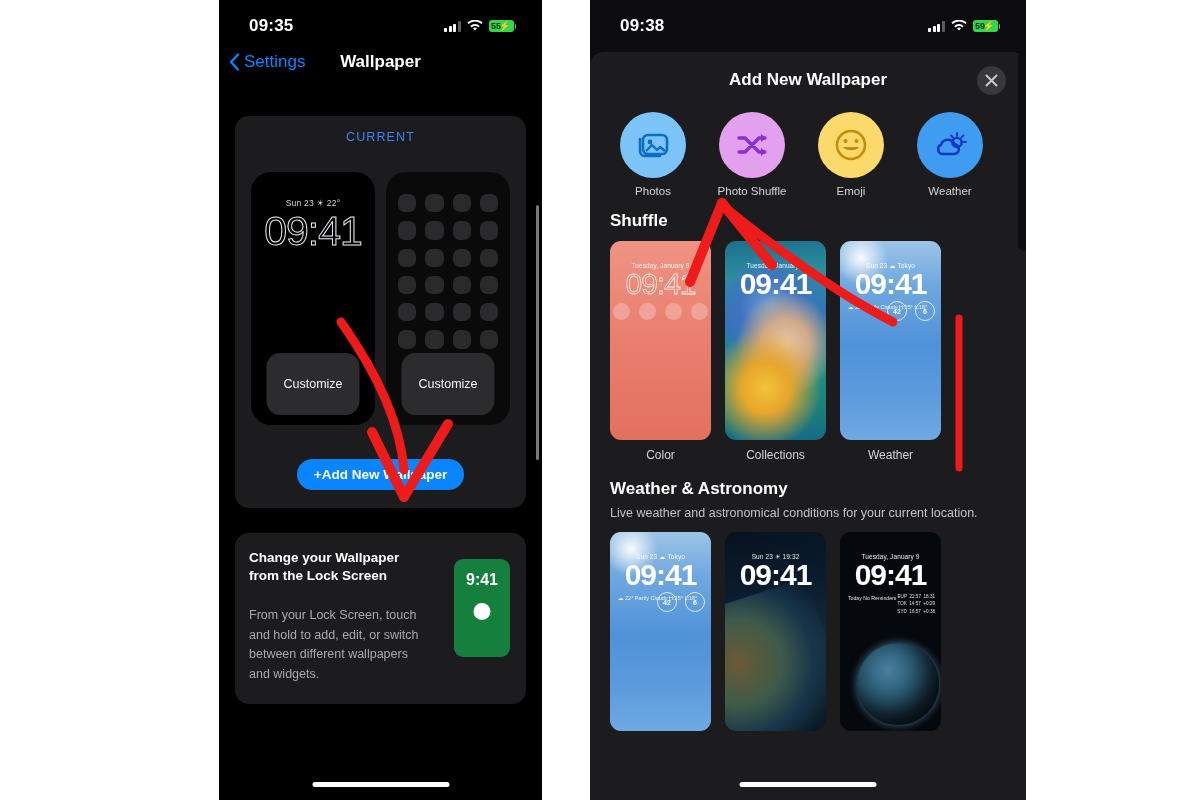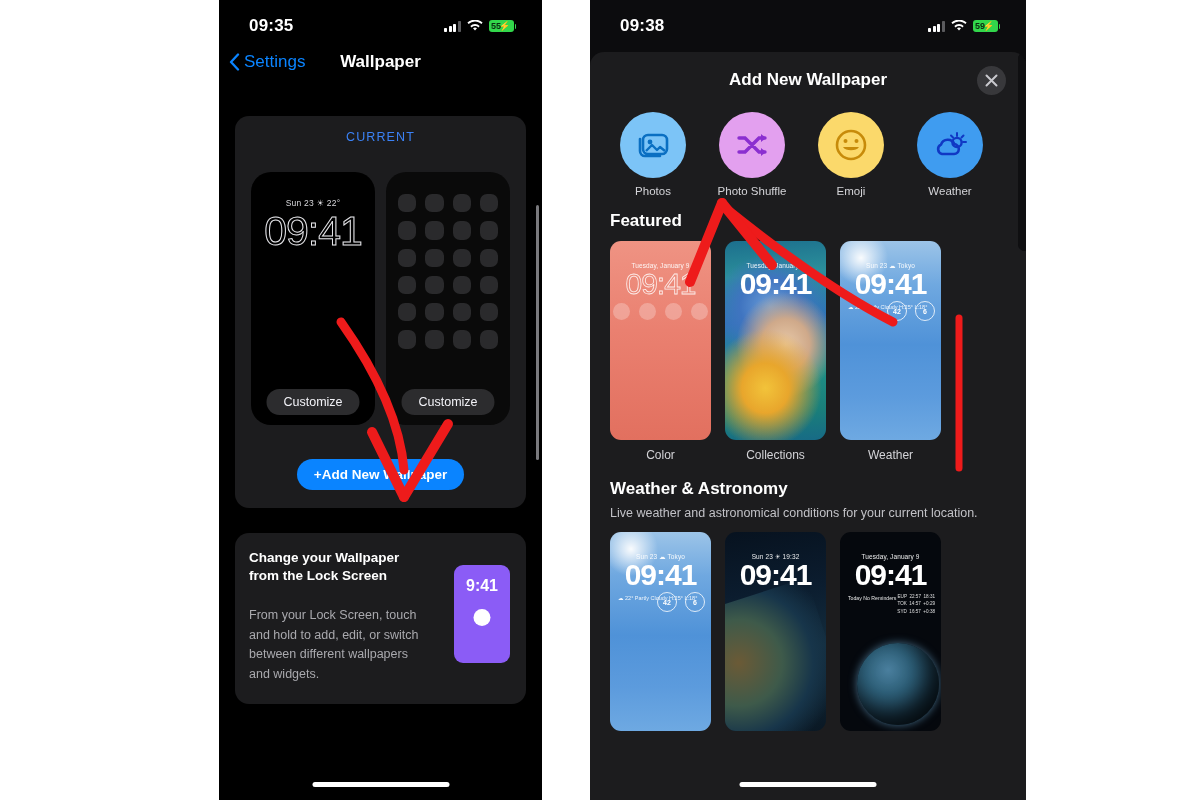--- a/index.html
+++ b/index.html
@@ -52,32 +52,32 @@
   .prev-home { background:#0a0a0a; }
   .lock-date { position:absolute; top:26px; left:0; right:0; text-align:center;
     color:#d8d8dc; font-size:8.5px; letter-spacing:.2px; }
   .lock-time { position:absolute; top:36px; left:0; right:0; text-align:center;
     font-size:41px; font-weight:300; color:transparent; letter-spacing:-1px;
     -webkit-text-stroke:1px #e6e6ea; }
   .appgrid { position:absolute; top:22px; left:12px; right:12px;
     display:grid; grid-template-columns:repeat(4,1fr); gap:9px 9px; }
   .appgrid i { display:block; width:100%; padding-top:100%; background:#2a2a2c; border-radius:7px; }
   .cust-btn { position:absolute; bottom:10px; left:50%; transform:translateX(-50%);
-    background:#2c2c2e; color:#f2f2f7; font-size:12.5px; padding:6px 17px;
+    background:#2c2c2e; color:#f2f2f7; font-size:12.5px; padding:24px 17px;
     border-radius:14px; white-space:nowrap; cursor:pointer; }
   .addwall-wrap { display:flex; justify-content:center; margin-top:34px; }
   .add-btn { background:#0a84ff; color:#fff; font-size:13.5px; font-weight:bold;
     padding:8px 17px; border-radius:17px; cursor:pointer; white-space:nowrap; }
 
   #info-card { display:flex; padding:16px 16px 20px 14px; gap:28px; margin-top:25px; }
   .info-text { flex:1; }
   .info-title { color:#fff; font-size:13.5px; font-weight:bold; line-height:1.35; }
   .info-body { color:#a9a9ae; font-size:12.5px; line-height:1.55; margin-top:21px; }
-  .mini-prev { width:56px; height:98px; background:#8b5cf6; border-radius:9px;
-    position:relative; flex:none; align-self:flex-start; margin-top:16px; }
+  .mini-prev { width:56px; height:98px; background:#15803d; border-radius:9px;
+    position:relative; flex:none; align-self:flex-start; margin-top:10px; }
   .mini-time { position:absolute; top:12px; left:0; right:0; text-align:center;
     color:#fff; font-size:16px; font-weight:bold; }
   .mini-dot { position:absolute; top:44px; left:50%; transform:translateX(-50%);
     width:17px; height:17px; border-radius:50%; background:#fff; }
 
   .scroller { position:absolute; right:3px; top:205px; width:3px; height:255px;
     background:#8e8e93; border-radius:2px; opacity:.85; cursor:pointer; }
 
   
   .sheet { position:absolute; top:52px; left:0; right:0; bottom:0;
@@ -338,21 +338,21 @@
                 </g>
                 <circle cx="25" cy="12.5" r="4.6" fill="none" stroke="#1038c4" stroke-width="2.4"></circle>
                 <path d="M10 24h12a5 5 0 0 0 .4-9.96A7.2 7.2 0 0 0 9 14.6 5 5 0 0 0 10 24z" fill="none" stroke="#1038c4" stroke-width="2.6" stroke-linejoin="round"></path>
               </svg>
             </div>
             <div class="cat-label">Weather</div>
           </div>
         </div>
 
       <div style="margin-top:14px;">
-        <div class="sec-h">Featured</div>
+        <div class="sec-h">Shuffle</div>
         <div class="wrow" id="featured-row">
             <div class="wp">
               <div class="wp-img art art-color">
                 <div class="wp-date">Tuesday, January 9</div>
                 <div class="wp-time t-outline">09:41</div>
                 <div class="lockicons">
                   <span></span>
                   <span></span>
                   <span></span>
                   <span></span>

